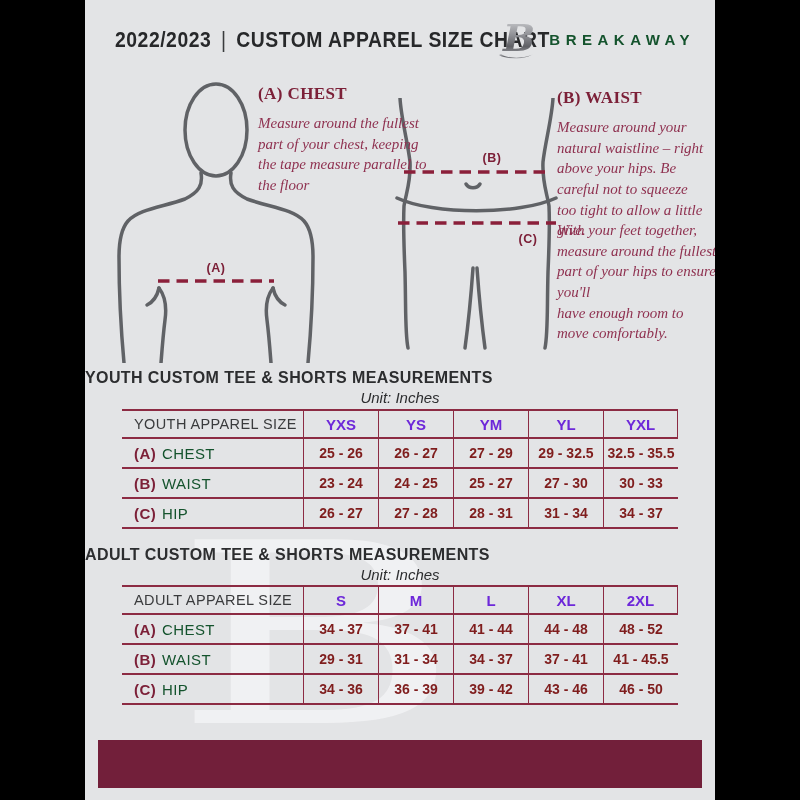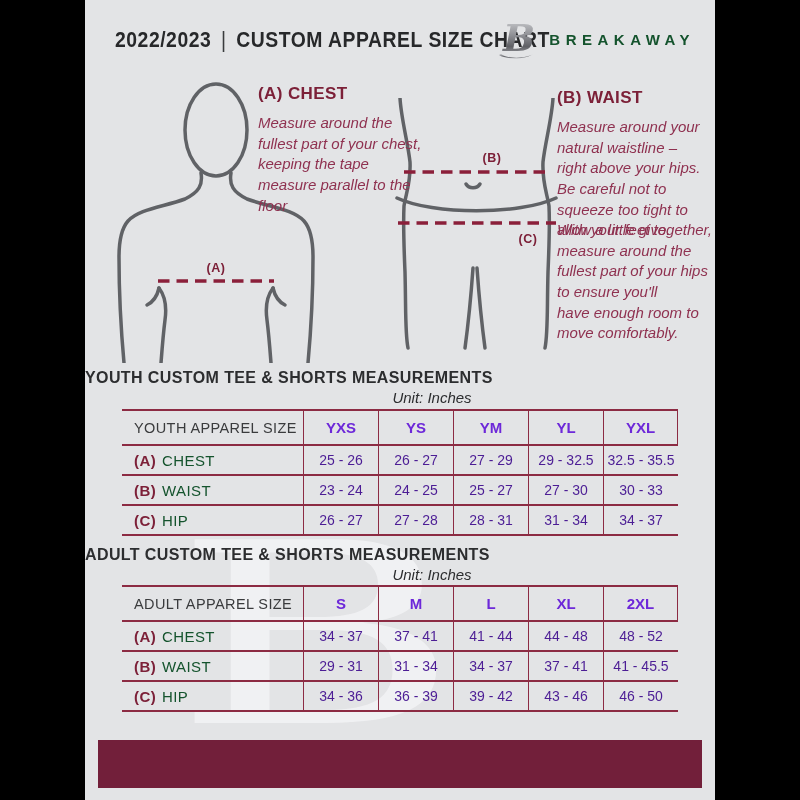--- a/index.html
+++ b/index.html
@@ -18,47 +18,47 @@
   .layer{position:absolute;inset:0;z-index:2;}
 
   
   .doc-title{position:absolute;left:30px;top:27px;font-size:22px;font-weight:700;color:#27282a;
     letter-spacing:.6px;transform:scaleX(.88);transform-origin:left center;white-space:nowrap;}
   .doc-title .sep{font-weight:400;color:#3a3b3d;padding:0 11px;}
   .brand{position:absolute;right:25px;top:16px;display:flex;align-items:center;gap:9px;}
   .brand-name{font-size:15px;font-weight:700;letter-spacing:5.5px;color:#14532d;margin-right:-5px;}
 
   
-  .mblock{position:absolute;}
+  .mblock{position:absolute;font-family:Liberation Serif, serif;}
   .mblock h3{font-size:17px;font-weight:700;color:var(--accent);letter-spacing:.4px;margin-bottom:9px;}
   .mblock p{font-size:15px;font-style:italic;color:var(--accent-text);line-height:1.38;white-space:pre-line;}
   .chest-block{left:173px;top:84px;width:170px;}
   .waist-block{left:472px;top:88px;width:153px;}
   .hips-block{left:472px;top:220px;width:160px;}
 
   .fig{position:absolute;}
   .fig-upper{left:28px;top:78px;}
   .fig-lower{left:303px;top:98px;}
   .fig path,.fig ellipse{fill:none;stroke:var(--figure);stroke-width:3.5;stroke-linecap:round;}
   .fig .dash{stroke:var(--dash);stroke-width:3.4;stroke-dasharray:11.5 7;stroke-linecap:butt;}
   .fig text{font-family:"Liberation Sans",sans-serif;font-weight:700;font-size:12.5px;fill:var(--accent);letter-spacing:.5px;}
 
   
   .sec-title{position:absolute;left:0;width:100%;font-size:16px;font-weight:700;
     color:#2c2d2f;letter-spacing:.4px;}
-  .sec-unit{position:absolute;left:0;width:100%;text-align:center;font-size:15px;font-style:italic;color:#2c2d2f;margin-left:32px;}
+  .sec-unit{position:absolute;left:0;width:100%;text-align:center;font-size:15px;font-style:italic;color:#2c2d2f;}
 
   
   .size-table{position:absolute;left:37px;width:556px;border-top:2px solid var(--border);}
   .t-row{display:grid;grid-template-columns:181px repeat(5,75px);border-bottom:2px solid var(--border);}
-  .t-row.t-head{height:35px;}
+  .t-row.t-head{height:28px;}
   .t-row.t-data{height:30px;}
   .cell{display:flex;align-items:center;}
   .cell.label{padding-left:12px;font-size:14.5px;color:#3a3b3d;letter-spacing:.4px;}
-  .cell.val{justify-content:center;border-left:1.5px solid var(--border);font-size:14px;color:#4c1d95;}
+  .cell.val{justify-content:center;border-left:1.5px solid var(--border);font-size:14px;color:#7f1d1d;font-weight:bold;}
   .t-head .cell.val{font-weight:700;font-size:15px;color:#6d28d9;}
   .t-head .cell.val:last-child{border-right:1.5px solid var(--border);}
   .cell .pfx{color:var(--accent);font-weight:700;margin-right:6px;font-size:15px;}
   .cell .rname{font-size:15px;color:#14532d;letter-spacing:.4px;}
 
   
   .footer-bar{position:absolute;left:13px;top:740px;width:604px;height:48px;background:var(--footer);z-index:3;}
 </style>
 </head>
 <body>

